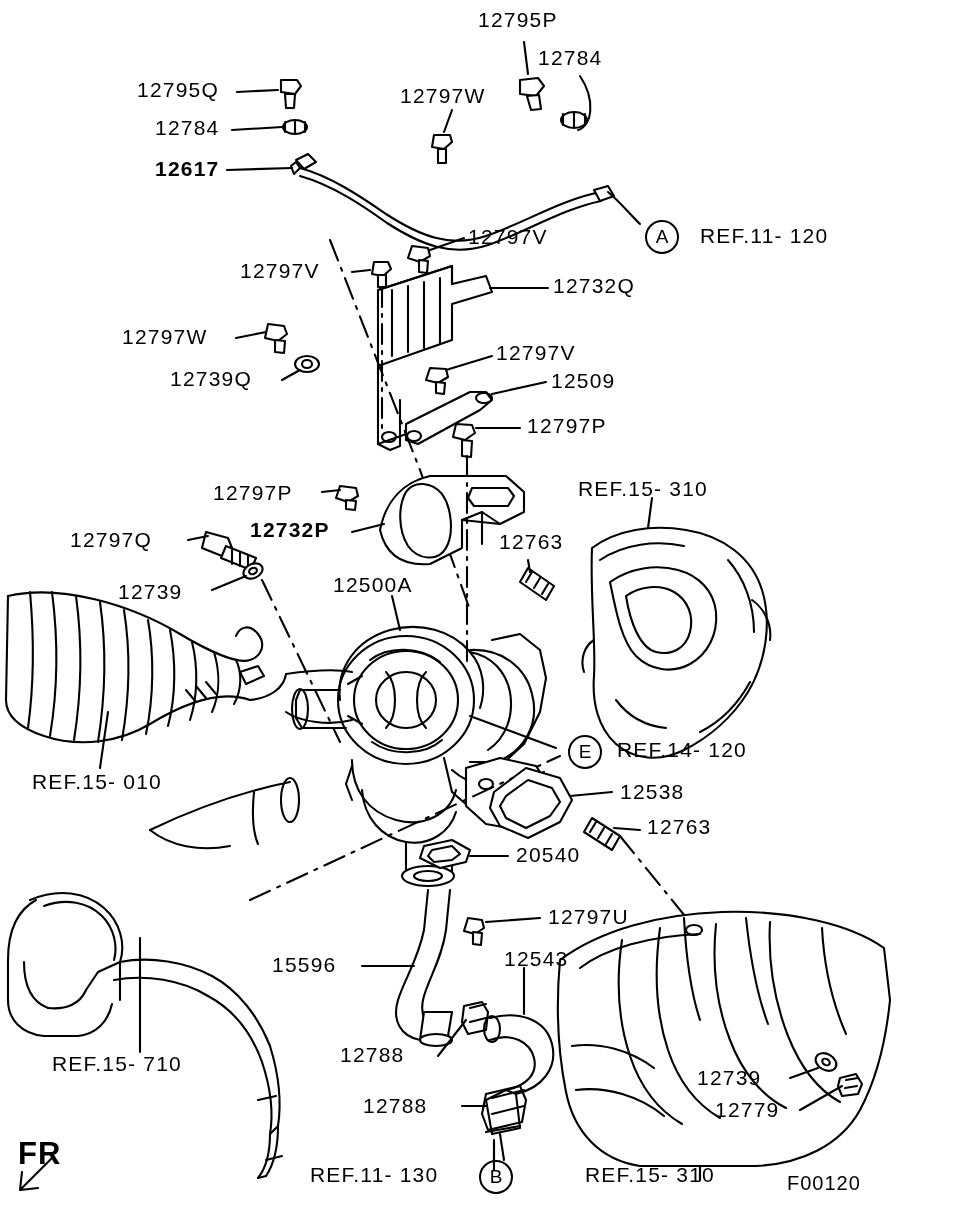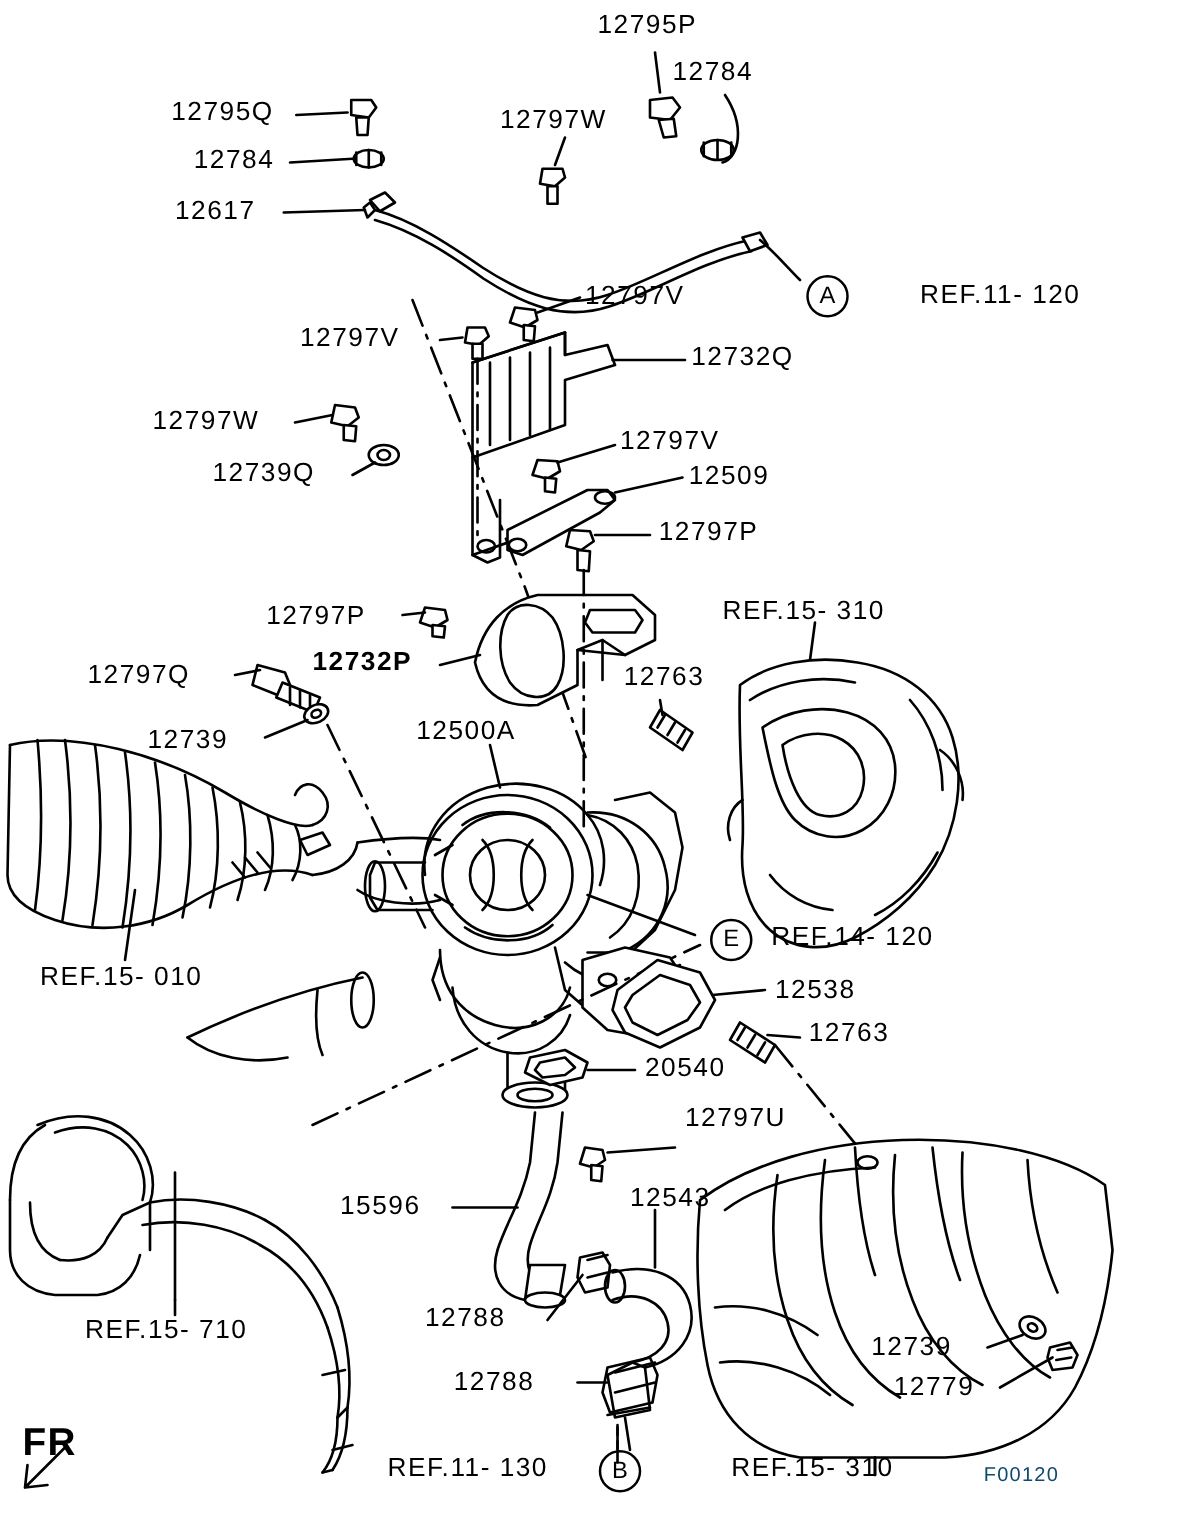--- a/index.html
+++ b/index.html
@@ -13,23 +13,23 @@
   .lbl{
     position:absolute;
     color:#000;
     font-size:21px;
     letter-spacing:1.2px;
     white-space:nowrap;
     font-family:"Liberation Sans", sans-serif;
   }
   .code{
     position:absolute;
-    font-size:16px;
+    font-size:20px;
     letter-spacing:1px;
-    color:#0c4a6e;
+    color:#000000;
     white-space:nowrap;
   }
   svg.art{
     position:absolute;left:0;top:0;width:960px;height:1210px;
   }
   .circ{
     position:absolute;
     width:30px;height:30px;
     border:2px solid #000;border-radius:50%;
     display:flex;align-items:center;justify-content:center;
@@ -342,51 +342,51 @@
 
       <path d="M494,1142 L494,1160" stroke-dasharray="6 5"></path>
     </g>
   </svg>
 
   <div class="lbl" style="left:478px;top:8px;">12795P</div>
   <div class="lbl" style="left:538px;top:46px;">12784</div>
   <div class="lbl" style="left:137px;top:78px;">12795Q</div>
   <div class="lbl" style="left:155px;top:116px;">12784</div>
   <div class="lbl" style="left:400px;top:84px;">12797W</div>
-  <div class="lbl" style="left:140px;top:157px;">12617</div>
+  <div class="lbl" style="left:155px;top:157px;font-weight:bold;">12617</div>
   <div class="lbl" style="left:468px;top:225px;">12797V</div>
   <div class="lbl" style="left:240px;top:259px;">12797V</div>
   <div class="lbl" style="left:553px;top:274px;">12732Q</div>
   <div class="lbl" style="left:122px;top:325px;">12797W</div>
   <div class="lbl" style="left:170px;top:367px;">12739Q</div>
   <div class="lbl" style="left:496px;top:341px;">12797V</div>
   <div class="lbl" style="left:551px;top:369px;">12509</div>
   <div class="lbl" style="left:527px;top:414px;">12797P</div>
   <div class="lbl" style="left:213px;top:481px;">12797P</div>
   <div class="lbl" style="left:250px;top:518px;font-weight:bold;">12732P</div>
   <div class="lbl" style="left:70px;top:528px;">12797Q</div>
   <div class="lbl" style="left:118px;top:580px;">12739</div>
   <div class="lbl" style="left:333px;top:573px;">12500A</div>
   <div class="lbl" style="left:499px;top:530px;">12763</div>
   <div class="lbl" style="left:620px;top:780px;">12538</div>
   <div class="lbl" style="left:647px;top:815px;">12763</div>
   <div class="lbl" style="left:516px;top:843px;">20540</div>
-  <div class="lbl" style="left:548px;top:883px;">12797U</div>
+  <div class="lbl" style="left:548px;top:905px;">12797U</div>
   <div class="lbl" style="left:272px;top:953px;">15596</div>
   <div class="lbl" style="left:494px;top:947px;margin-left:10px;">12543</div>
   <div class="lbl" style="left:340px;top:1043px;">12788</div>
   <div class="lbl" style="left:363px;top:1094px;">12788</div>
   <div class="lbl" style="left:697px;top:1066px;">12739</div>
   <div class="lbl" style="left:715px;top:1098px;">12779</div>
 
-  <div class="lbl" style="left:736px;top:224px;text-align:center;">REF.11- 120</div>
+  <div class="lbl" style="left:700px;top:224px;text-align:center;">REF.11- 120</div>
   <div class="lbl" style="left:578px;top:477px;">REF.15- 310</div>
   <div class="lbl" style="left:617px;top:738px;text-align:center;">REF.14- 120</div>
   <div class="lbl" style="left:32px;top:770px;">REF.15- 010</div>
-  <div class="lbl" style="left:68px;top:1052px;">REF.15- 710</div>
+  <div class="lbl" style="left:52px;top:1052px;">REF.15- 710</div>
   <div class="lbl" style="left:310px;top:1163px;">REF.11- 130</div>
   <div class="lbl" style="left:585px;top:1163px;">REF.15- 310</div>
 
   <div class="circ" style="left:645px;top:220px;">A</div>
   <div class="circ" style="left:568px;top:735px;">E</div>
   <div class="circ" style="left:479px;top:1160px;">B</div>
 
   <div class="fr" style="left:18px;top:1136px;">FR</div>
 
   <div class="code" style="left:787px;top:1172px;">F00120</div>

